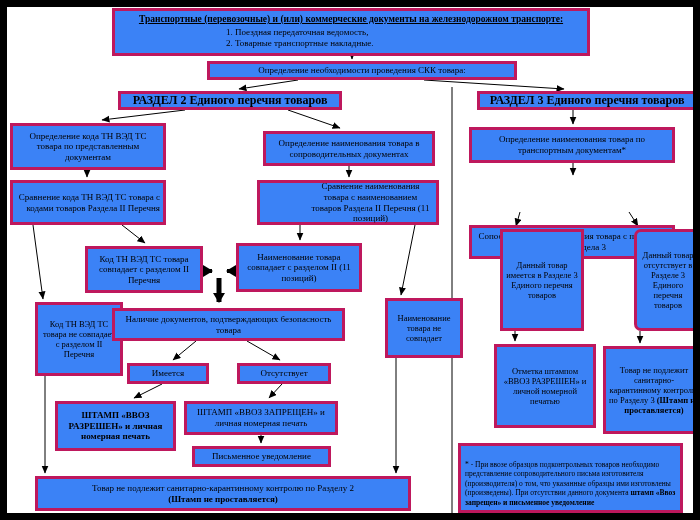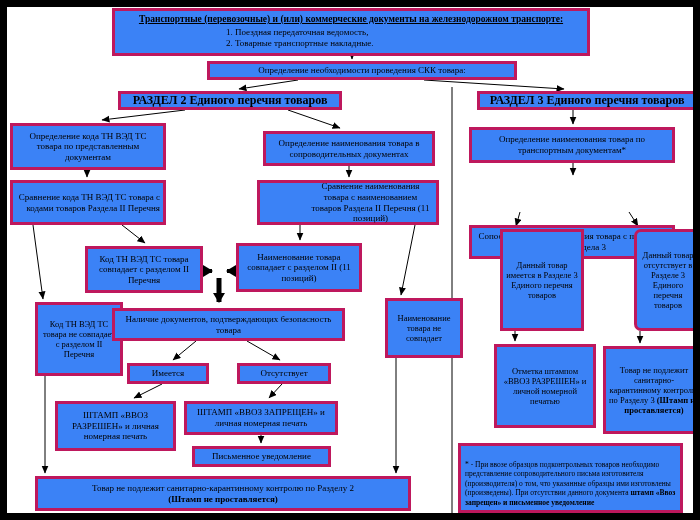--- a/index.html
+++ b/index.html
@@ -95,21 +95,21 @@
   <div class="box" style="left:263px;top:131px;width:172px;height:35px;">Определение наименования товара в сопроводительных документах</div>
   <div class="box" style="left:10px;top:180px;width:156px;height:45px;text-align:right;">Сравнение кода ТН ВЭД ТС товара с кодами товаров Раздела II Перечня</div>
   <div class="box" style="left:257px;top:180px;width:182px;height:45px;padding-left:48px;">Сравнение наименования товара с наименованием товаров Раздела II Перечня    (11 позиций)</div>
   <div class="box" style="left:85px;top:246px;width:118px;height:47px;">Код ТН ВЭД ТС товара совпадает с разделом II Перечня</div>
   <div class="box" style="left:236px;top:243px;width:126px;height:49px;">Наименование товара совпадает с разделом II (11 позиций)</div>
   <div class="box small" style="left:8px;top:302px;width:88px;height:74px;">Код ТН ВЭД ТС товара не совпадает с разделом II Перечня</div>
   <div class="box" style="left:112px;top:308px;width:233px;height:33px;">Наличие документов, подтверждающих безопасность товара</div>
   <div class="box" style="left:127px;top:363px;width:82px;height:21px;">Имеется</div>
   <div class="box small" style="left:358px;top:298px;width:78px;height:60px;">Наименование товара не совпадает</div>
   <div class="box" style="left:237px;top:363px;width:94px;height:21px;">Отсутствует</div>
-  <div class="box" style="left:55px;top:401px;width:121px;height:50px;">ШТАМП «ВВОЗ РАЗРЕШЕН» и личная номерная печать</div>
+  <div class="box" style="left:55px;top:401px;width:121px;height:50px;font-weight:bold;">ШТАМП «ВВОЗ РАЗРЕШЕН» и личная номерная печать</div>
   <div class="box" style="left:184px;top:401px;width:154px;height:34px;">ШТАМП  «ВВОЗ ЗАПРЕЩЕН» и личная номерная печать</div>
   <div class="box" style="left:192px;top:446px;width:139px;height:21px;">Письменное уведомление</div>
   <div class="box" style="left:35px;top:476px;width:376px;height:35px;">
     <div>
       <div>Товар не подлежит санитарно-карантинному контролю по Разделу 2</div>
       <div class="b">(Штамп не проставляется)</div>
     </div>
   </div>
 
   <div class="box" style="left:469px;top:127px;width:206px;height:36px;">Определение наименования товара по транспортным документам*</div>

